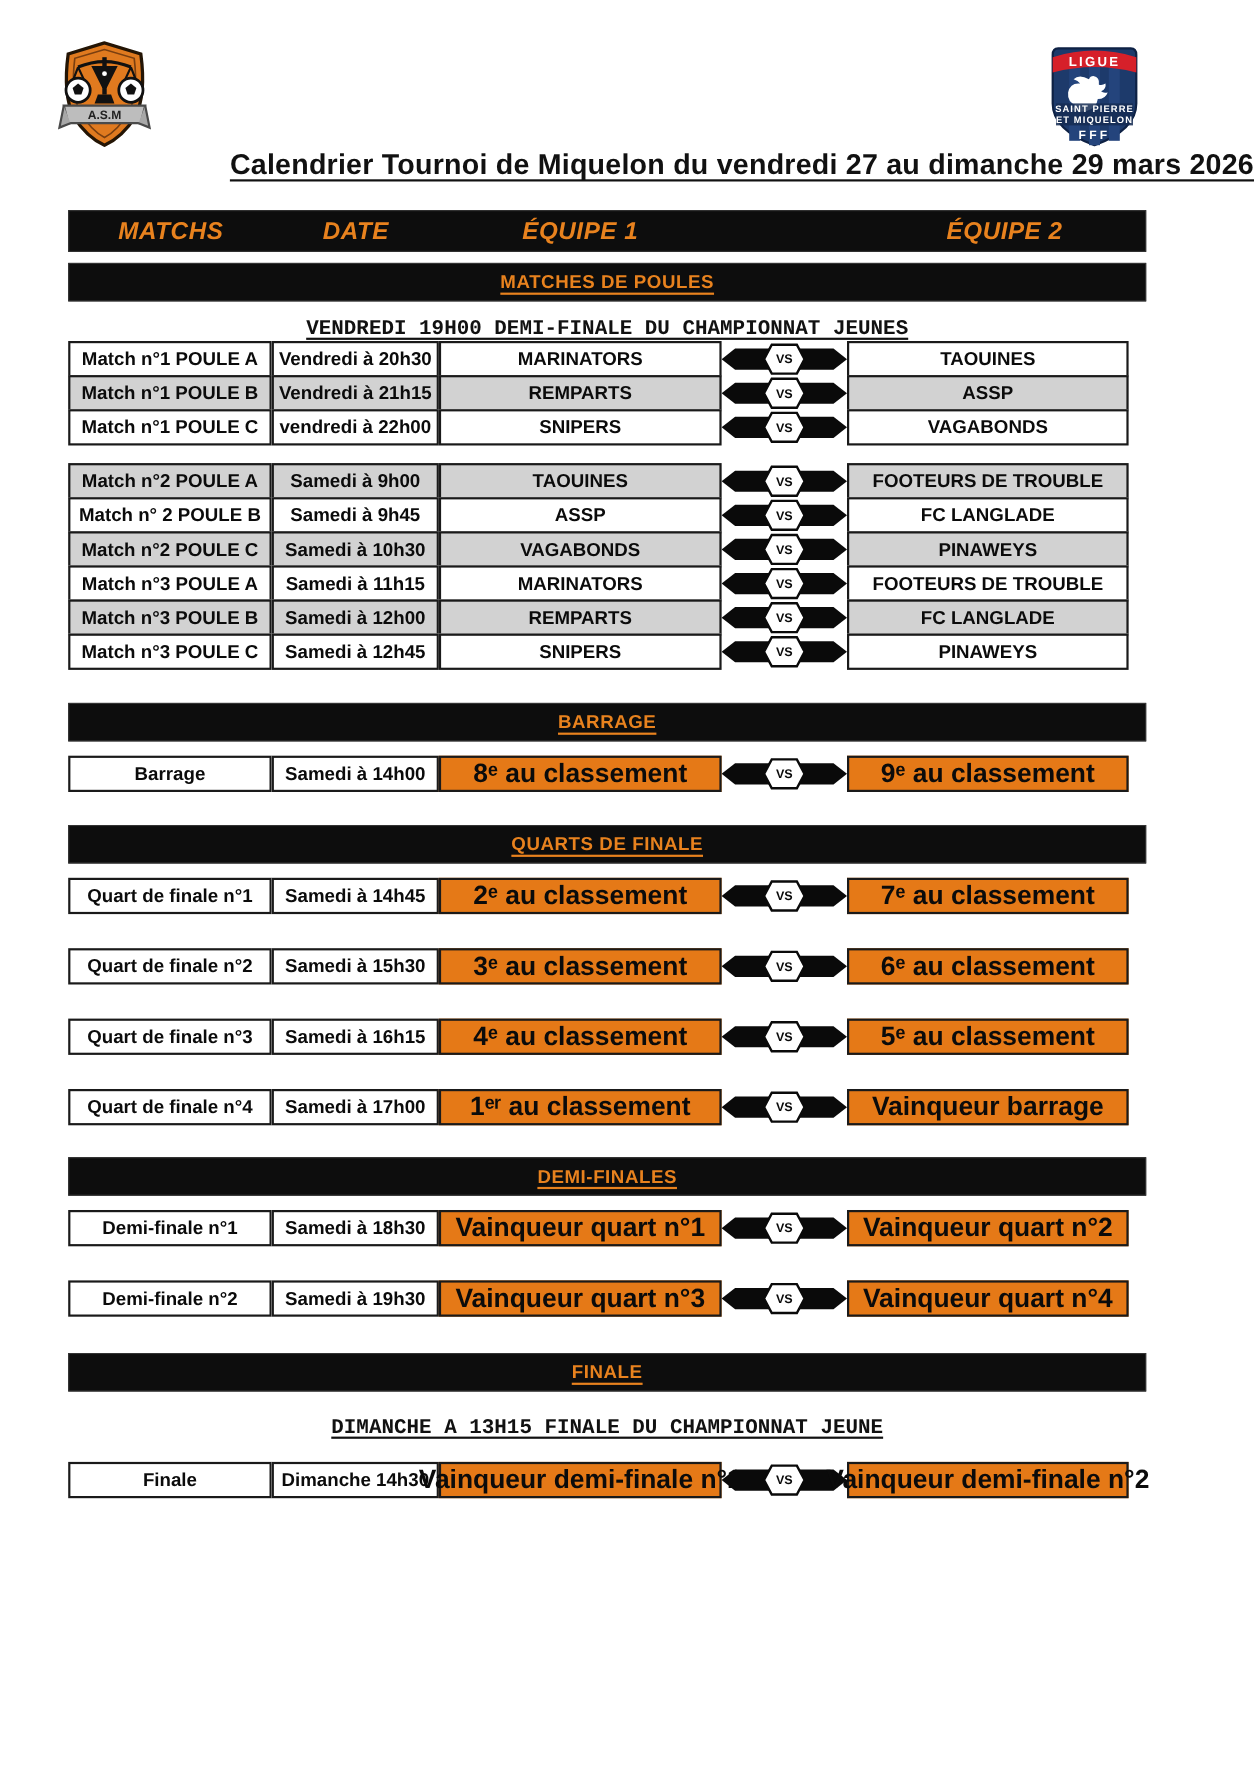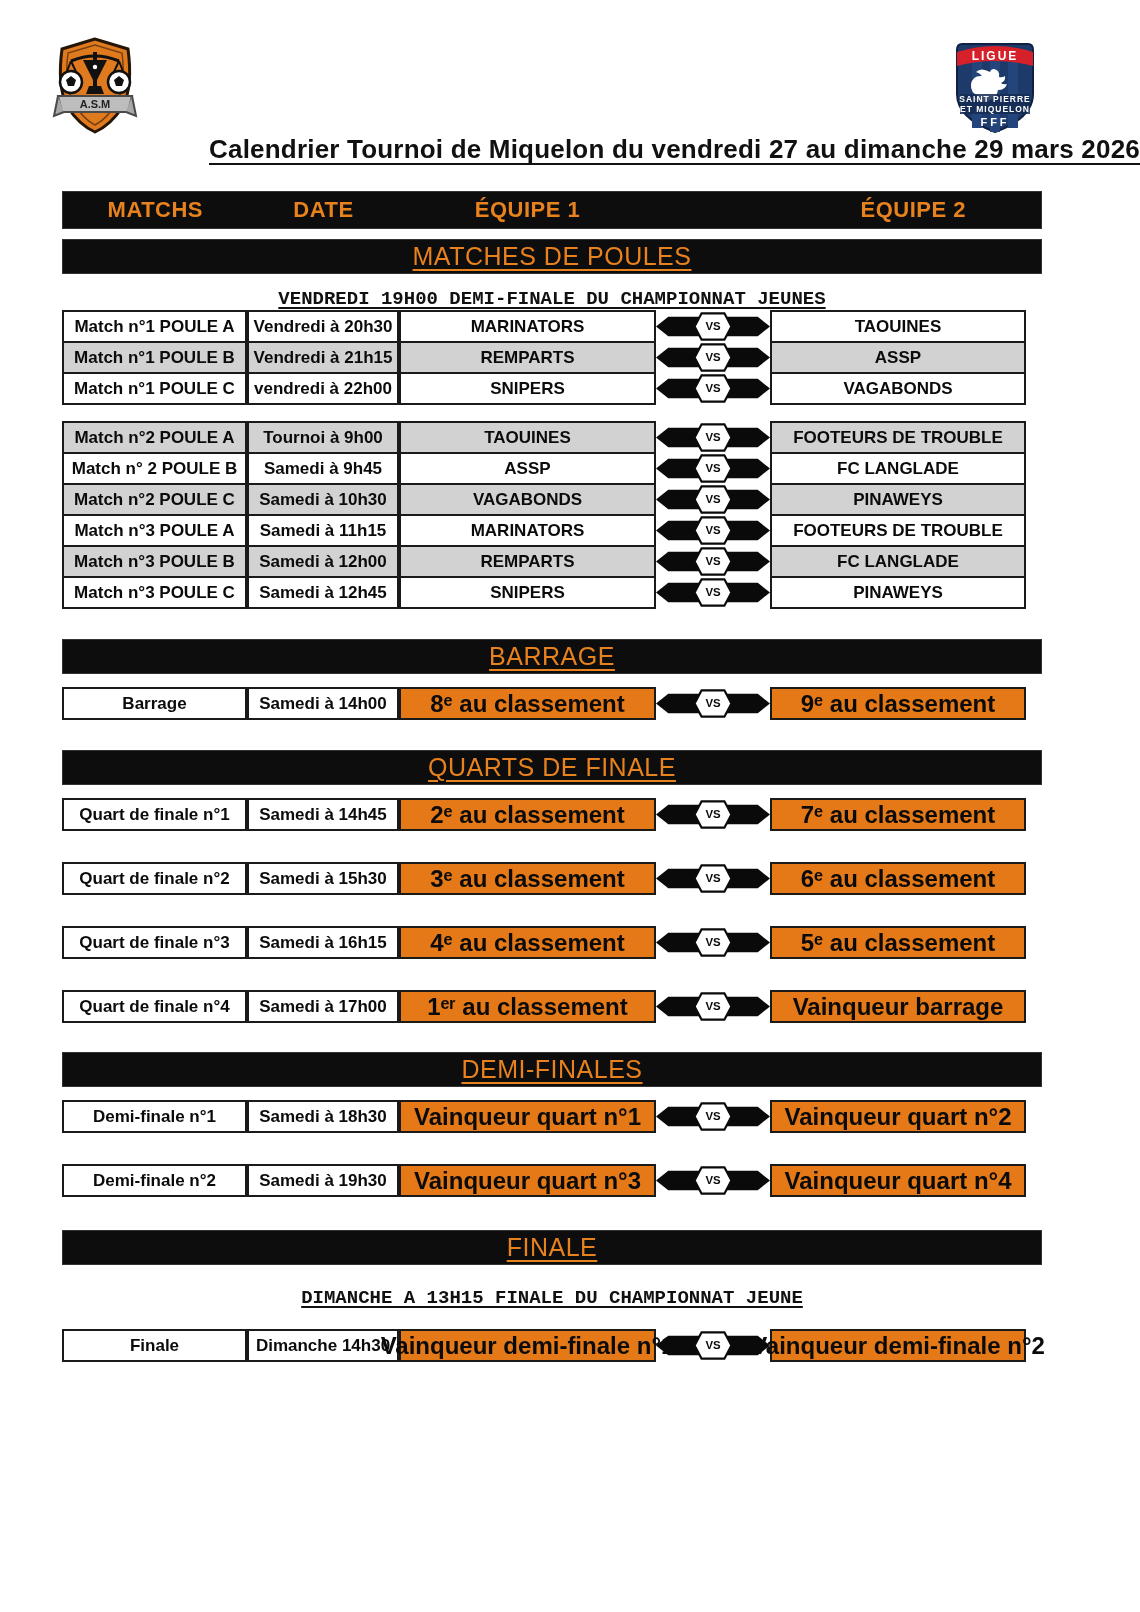--- a/index.html
+++ b/index.html
@@ -12,27 +12,27 @@
   .logo-left{left:52px;top:36px;}
   .logo-right{left:950px;top:36px;}
 
   
   .title{margin:0;padding-top:134px;text-align:right;font-size:26px;font-weight:bold;color:#111;
          text-decoration:underline;text-underline-offset:5px;text-decoration-thickness:2px;letter-spacing:.2px;}
 
   
   .thead{display:flex;align-items:center;height:38px;background:var(--barbg,#0d0d0d);margin-top:26px;
          border:1px solid #333;box-sizing:border-box;}
-  .thead span{display:block;text-align:center;color:var(--orange,#E8821E);font-weight:bold;font-size:22px;letter-spacing:.5px;}
+  .thead span{display:block;text-align:center;color:var(--orange,#E8821E);font-weight:bold;font-size:22px;letter-spacing:.5px;font-style:italic;}
   .w1{width:185px}.w2{width:152px}.w3{width:257px}.wb{width:130px}.w4{width:256px}
 
   
   .bar{height:35px;background:var(--barbg,#0d0d0d);display:flex;align-items:center;justify-content:center;
        border:1px solid #333;box-sizing:border-box;}
-  .bar span{color:var(--orange,#E8821E);font-weight:normal;font-size:25px;letter-spacing:.5px;
+  .bar span{color:var(--orange,#E8821E);font-weight:bold;font-size:17px;letter-spacing:.5px;
             text-decoration:underline;text-underline-offset:4px;text-decoration-thickness:2px;}
 
   .subtitle{text-align:center;font-weight:bold;font-size:19px;color:#111;
             text-decoration:underline;text-underline-offset:3px;text-decoration-thickness:2px;font-family:Liberation Mono, monospace;}
 
   
   .row{display:flex;height:33px;}
   .stack .row + .row{margin-top:-2px;}
   .cell{box-sizing:border-box;border:2px solid var(--border,#1a1a1a);background:#fff;
         display:flex;align-items:center;justify-content:center;
@@ -155,21 +155,21 @@
               <text x="65" y="21.5">VS</text>
             </svg>
           </div>
         <div class="cell c-team2">VAGABONDS</div>
       </div>
     </div>
 
     <div class="stack mt-g2">
       <div class="row gray">
         <div class="cell c-match">Match n°2  POULE A</div>
-        <div class="cell c-date">Tournoi à 9h00</div>
+        <div class="cell c-date">Samedi à 9h00</div>
         <div class="cell c-team1">TAOUINES</div>
         <div class="c-badge">
             <svg class="vs-svg" width="130" height="33" viewBox="0 0 130 34">
               <polygon class="ribbon" points="0,17 14,6 116,6 130,17 116,28 14,28"></polygon>
               <polygon class="hex" points="44,17 52,2 78,2 86,17 78,32 52,32"></polygon>
               <text x="65" y="21.5">VS</text>
             </svg>
           </div>
         <div class="cell c-team2">FOOTEURS DE TROUBLE</div>
       </div>

